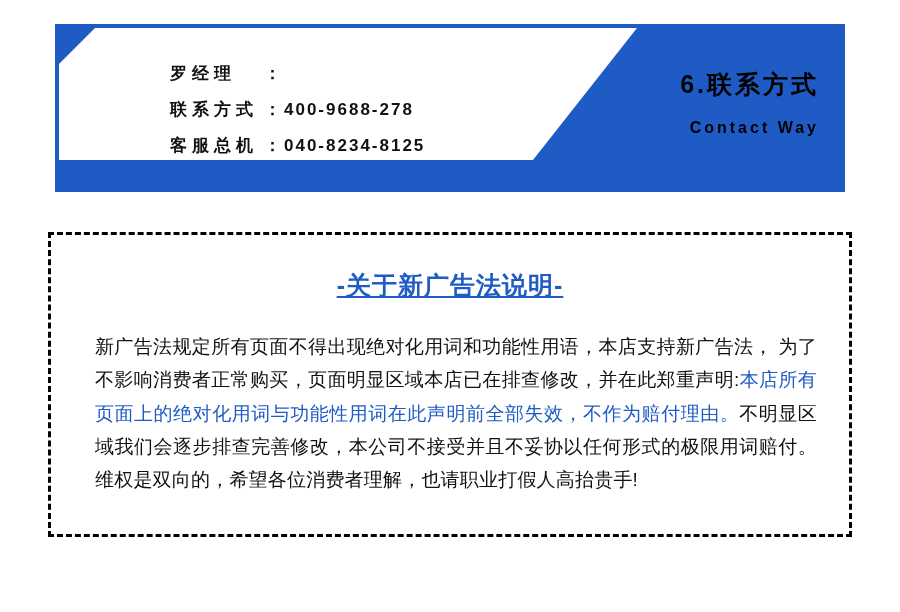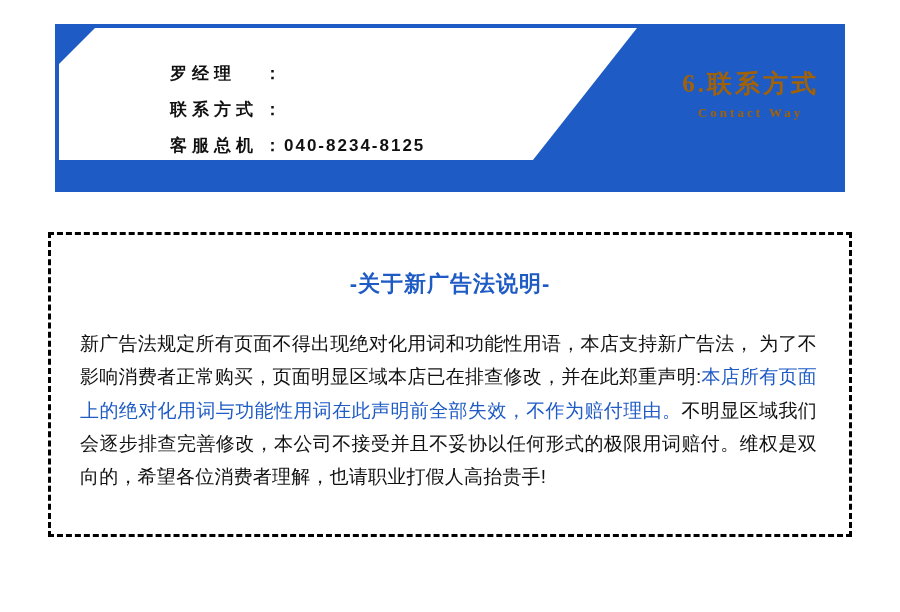--- a/index.html
+++ b/index.html
@@ -65,58 +65,58 @@
   }
   .contact-value {
     letter-spacing: 2px;
     font-family: "Liberation Sans", sans-serif;
   }
 
   .banner-title {
     position: absolute;
     right: 26px;
     top: 46px;
-    text-align: center;
-    color: #a16207;
-    font-family: Liberation Serif, serif;
+    text-align: right;
+    color: #000000;
   }
   .banner-title .zh {
     font-size: 25px;
     font-weight: bold;
     letter-spacing: 3px;
     line-height: 1.15;
   }
   .banner-title .en {
-    font-size: 13px;
+    font-size: 16px;
     letter-spacing: 3px;
-    margin-top: 6px;
+    margin-top: 20px;
     font-weight: bold;
   }
 
   
   .notice {
     position: absolute;
     left: 48px;
     top: 232px;
     width: 804px;
     height: 305px;
     border: 3px dashed #000000;
     box-sizing: border-box;
     background: #ffffff;
   }
   .notice-title {
     text-align: center;
     color: #1f5bc4;
-    font-size: 22px;
+    font-size: 25px;
     font-weight: bold;
     letter-spacing: 1px;
     margin-top: 34px;
+    text-decoration: underline;
   }
   .notice-body {
-    margin: 28px 32px 0 29px;
+    margin: 28px 32px 0 44px;
     font-size: 19px;
     line-height: 1.75;
     color: #111111;
     text-align: justify;
     letter-spacing: 0.2px;
   }
   .hl {
     color: #1f5bc4;
   }
 </style>
@@ -128,20 +128,21 @@
   <div class="banner-inner"></div>
 
   <div class="contact-lines">
     <div class="contact-row">
       <span class="contact-label">罗经理</span>
       <span class="contact-colon">：</span>
     </div>
     <div class="contact-row">
       <span class="contact-label">联系方式</span>
       <span class="contact-colon">：</span>
+      <span class="contact-value">400-9688-278</span>
     </div>
     <div class="contact-row">
       <span class="contact-label">客服总机</span>
       <span class="contact-colon">：</span>
       <span class="contact-value">040-8234-8125</span>
     </div>
   </div>
 
   <div class="banner-title">
     <div class="zh">6.联系方式</div>

